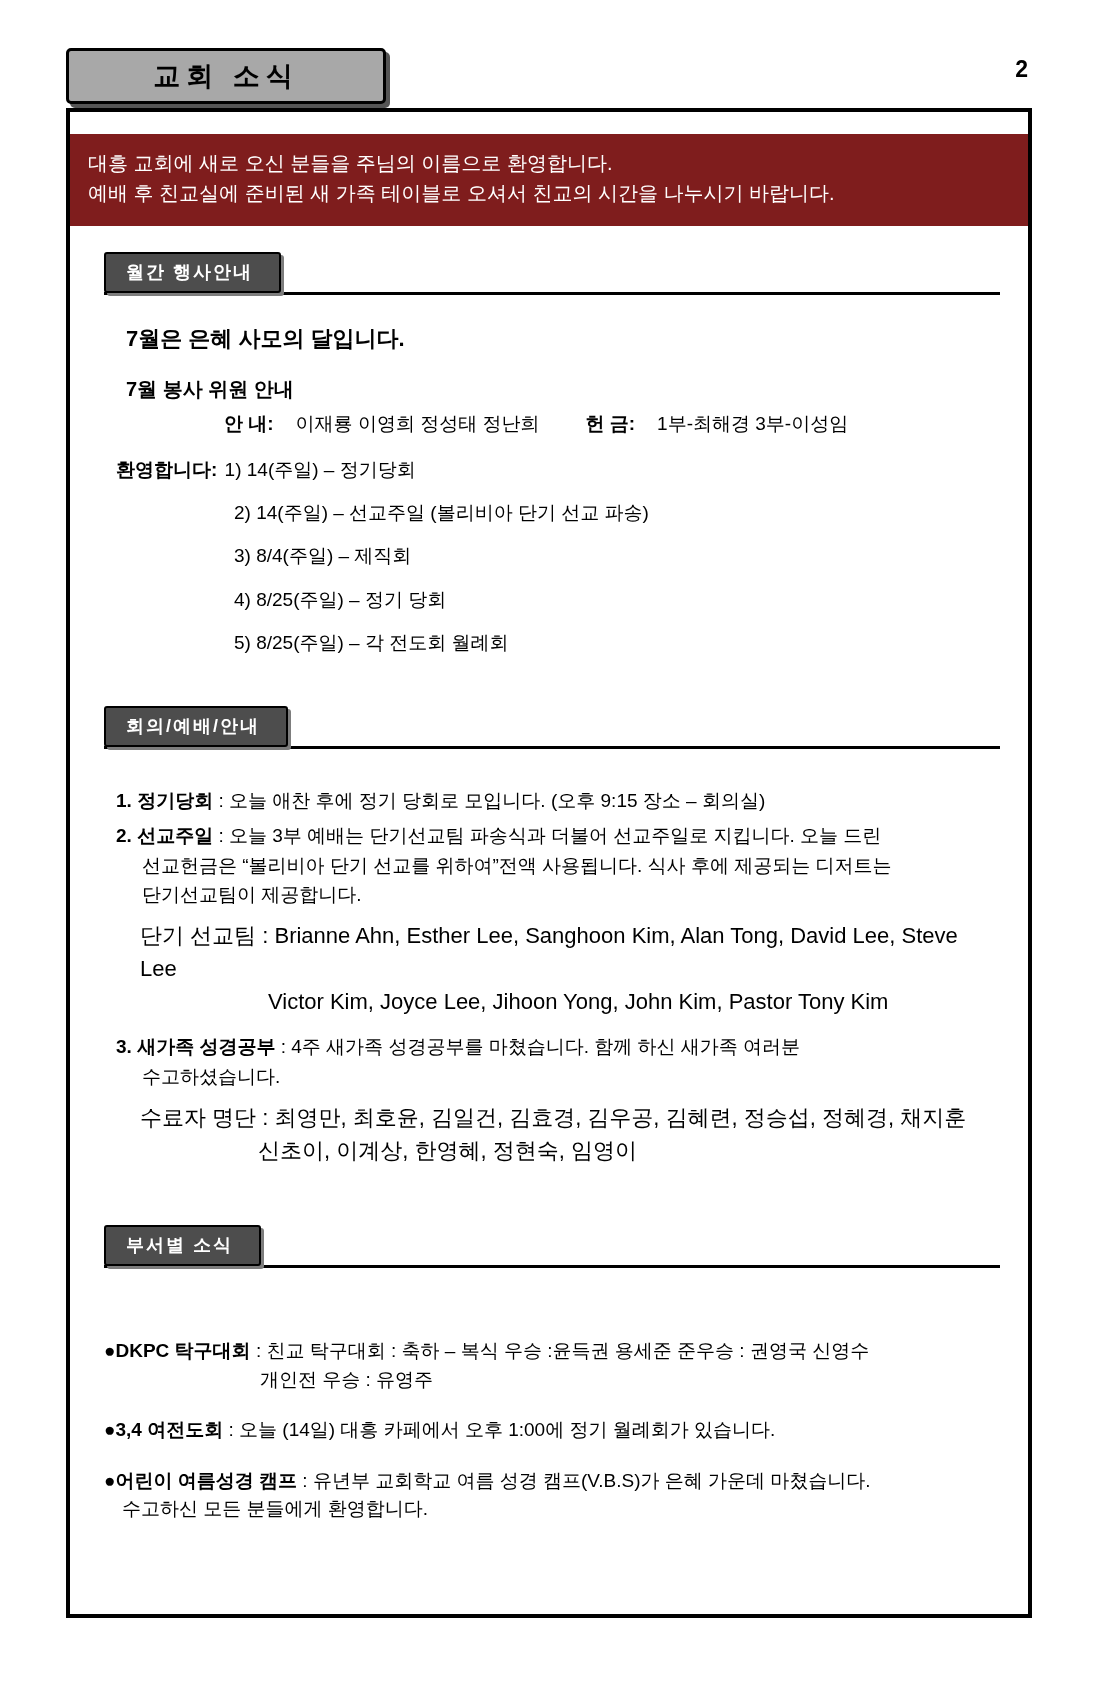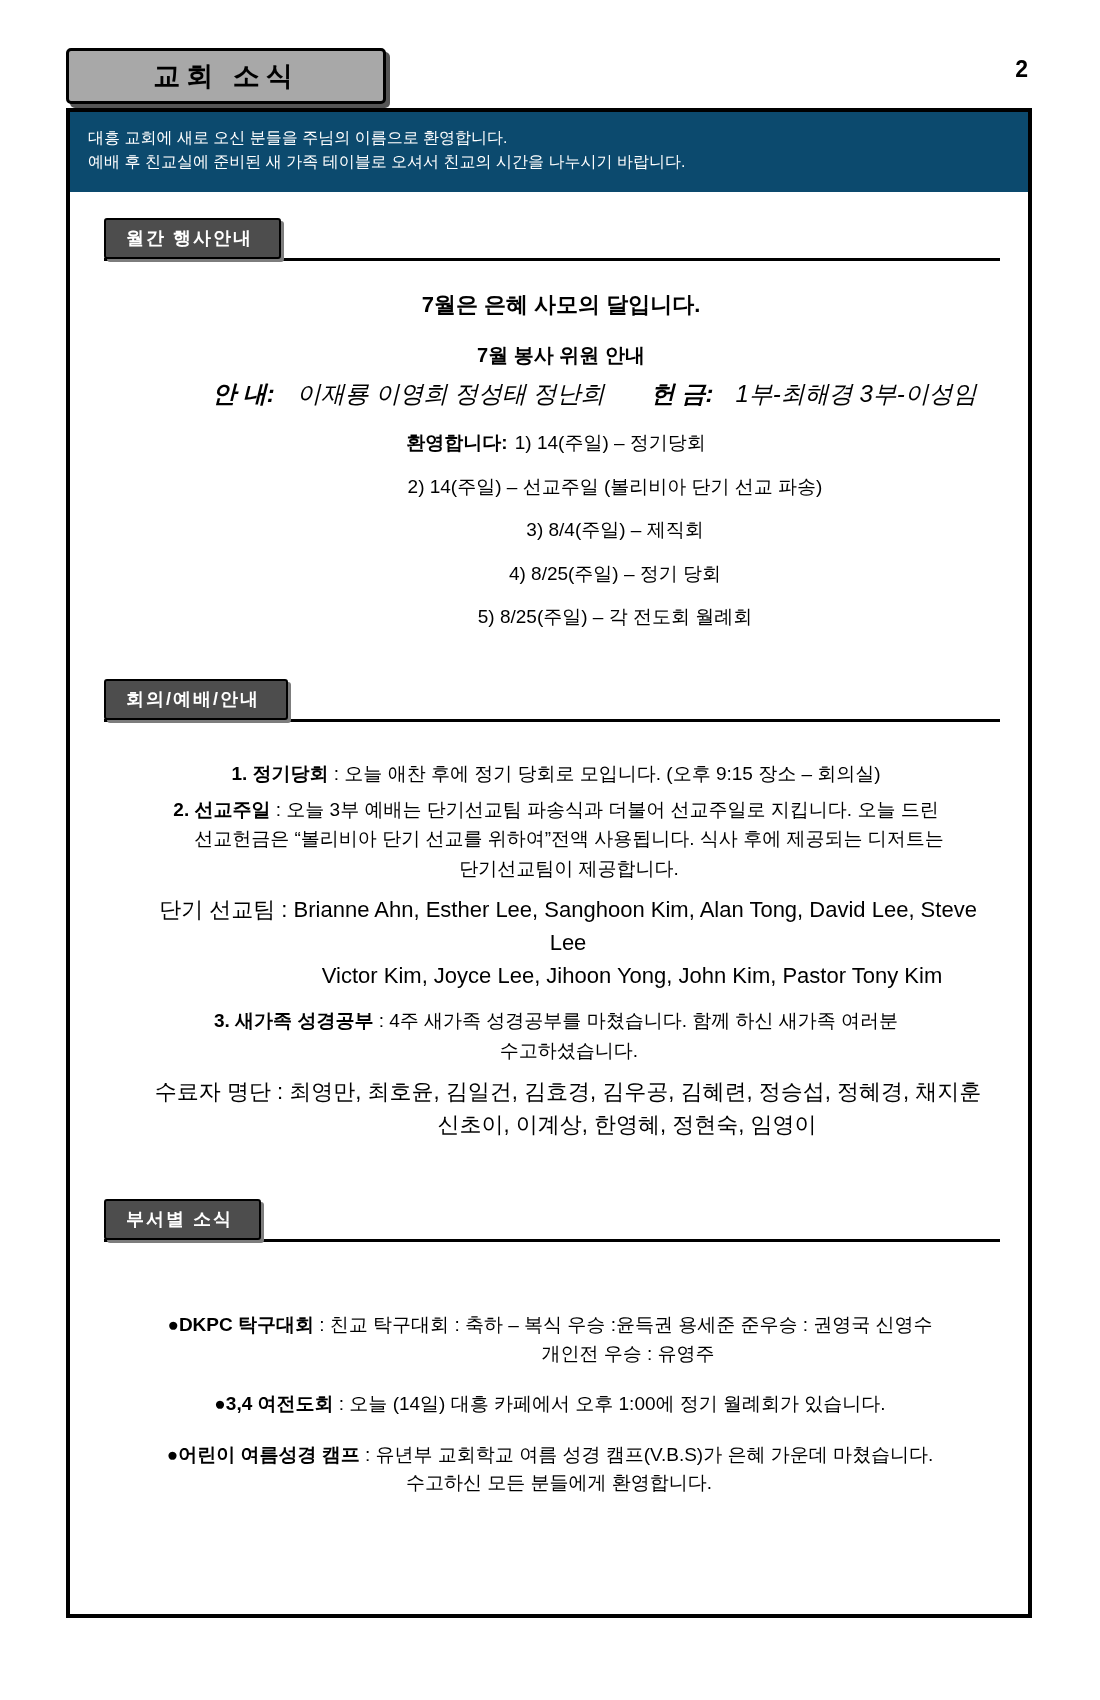--- a/index.html
+++ b/index.html
@@ -63,33 +63,33 @@
     left: 66px;
     top: 108px;
     width: 966px;
     height: 1510px;
     border: 4px solid #000;
     box-sizing: border-box;
     background: #fff;
   }
 
   .welcome-bar {
-    background: #0c4a6e;
+    background: #7f1d1d;
     color: #ffffff;
     padding: 14px 18px 18px 18px;
     line-height: 1.5;
-    font-size: 16px;
+    font-size: 20px;
     min-height: 68px;
     box-sizing: border-box;
+    margin-top: 22px;
   }
   .welcome-bar div { white-space: nowrap; }
 
   .content {
     padding: 0 22px 0 22px;
-    text-align: center;
   }
 
   
   .section {
     margin-top: 26px;
   }
   .section-head {
     position: relative;
     height: 46px;
   }
@@ -126,23 +126,22 @@
     font-size: 22px;
     font-weight: bold;
     margin: 14px 0 6px 10px;
   }
   .line-sub {
     font-size: 20px;
     font-weight: bold;
     margin: 18px 0 4px 10px;
   }
   .indent-1 {
-    margin-left: 77px;
-    font-size: 24px;
-    font-style: italic;
+    margin-left: 108px;
+    font-size: 19px;
   }
   .indent-1 b { font-weight: bold; }
   .gap-wide { display: inline-block; width: 46px; }
   .gap-mid { display: inline-block; width: 22px; }
 
   .evt-wrap { margin-top: 16px; }
   .evt-label {
     font-weight: bold;
     font-size: 19px;
   }

